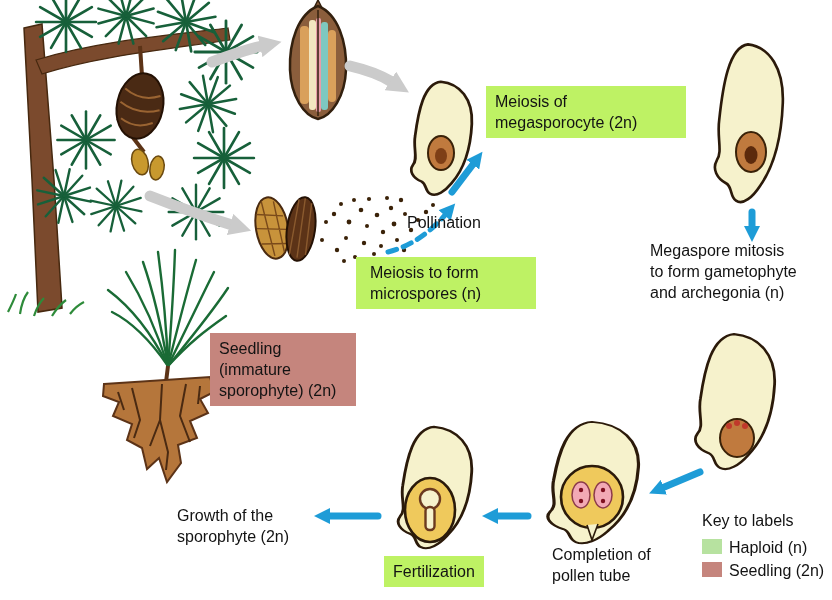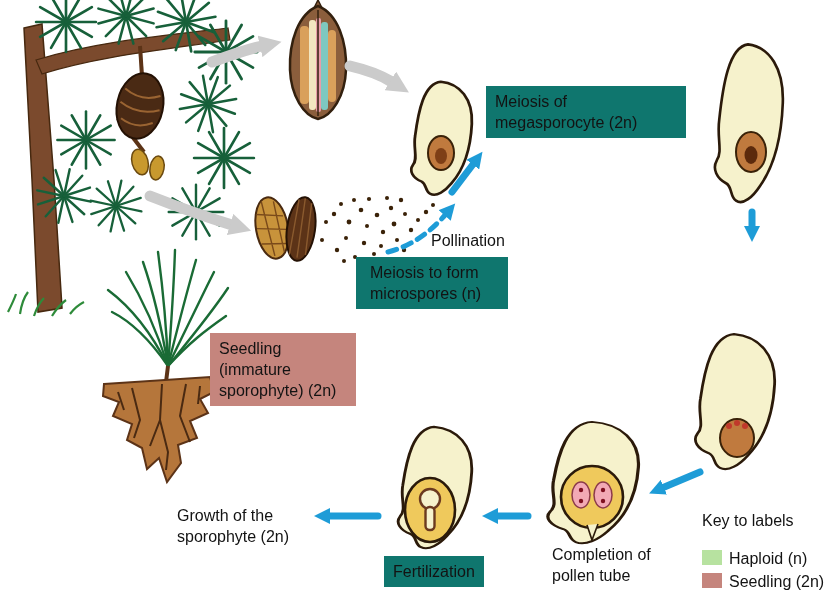--- a/index.html
+++ b/index.html
@@ -2,25 +2,25 @@
 <html><head>
 <meta charset="utf-8">
 <style>
   *{margin:0;padding:0;box-sizing:border-box}
   html,body{background:#ffffff}
   body{width:832px;height:600px;font-family:"Liberation Sans",sans-serif;}
   #stage{position:relative;width:832px;height:600px;background:#ffffff;overflow:hidden}
   #artwork{position:absolute;left:0;top:0}
   .lbl{position:absolute;font-size:16px;line-height:1.32;color:#131313;white-space:pre-line}
   .box{padding:5px 9px}
-  .orange{background:#0f766e}
+  .orange{background:#bef264}
   .rose{background:#C5857D}
   .center{text-align:left}
   .key{position:absolute}
-  .key-title{font-size:16px;color:#131313;margin-bottom:20px}
+  .key-title{font-size:16px;color:#131313;margin-bottom:9px}
   .key-row{display:flex;align-items:flex-start;gap:7px;font-size:16px;color:#131313;margin-bottom:5px}
 </style>
 </head>
 <body>
 
 <div id="stage">
 
 <svg id="artwork" width="832" height="600" viewBox="0 0 832 600">
   <defs>
     <marker id="mBlue" markerUnits="userSpaceOnUse" markerWidth="20" markerHeight="16" refX="2" refY="8" orient="auto">
@@ -200,25 +200,28 @@
     <path d="M752,212 L752,228" stroke-width="7" marker-end="url(#mBlue)"></path>
     <path d="M700,472 L662,488" stroke-width="7" marker-end="url(#mBlue)"></path>
     <path d="M528,516 L496,516" stroke-width="7" marker-end="url(#mBlue)"></path>
     <path d="M378,516 L328,516" stroke-width="7" marker-end="url(#mBlue)"></path>
   </g>
 </svg>
 
   <div class="lbl box orange" style="left:486px;top:86px;width:200px;">Meiosis of
 megasporocyte (2n)</div>
 
-  <div class="lbl" style="left:407px;top:230px;margin-left:24px;">Pollination</div>
-
-  <div class="lbl box orange" style="left:356px;top:257px;width:152px;padding-left:14px;">Meiosis to form
+  <div class="lbl" style="left:407px;top:212px;">Pollination</div>
+
+  <div class="lbl box orange" style="left:356px;top:257px;width:180px;padding-left:14px;">Meiosis to form
 microspores (n)</div>
 
+  <div class="lbl" style="left:650px;top:240px;">Megaspore mitosis
+to form gametophyte
+and archegonia (n)</div>
 
   <div class="lbl box rose" style="left:210px;top:333px;width:146px;">Seedling (immature
 sporophyte) (2n)</div>
 
   <div class="lbl center" style="left:177px;top:505px;width:142px;">Growth of the
 sporophyte (2n)</div>
 
   <div class="lbl box orange" style="left:384px;top:556px;">Fertilization</div>
 
   <div class="lbl center" style="left:552px;top:544px;width:140px;">Completion of

